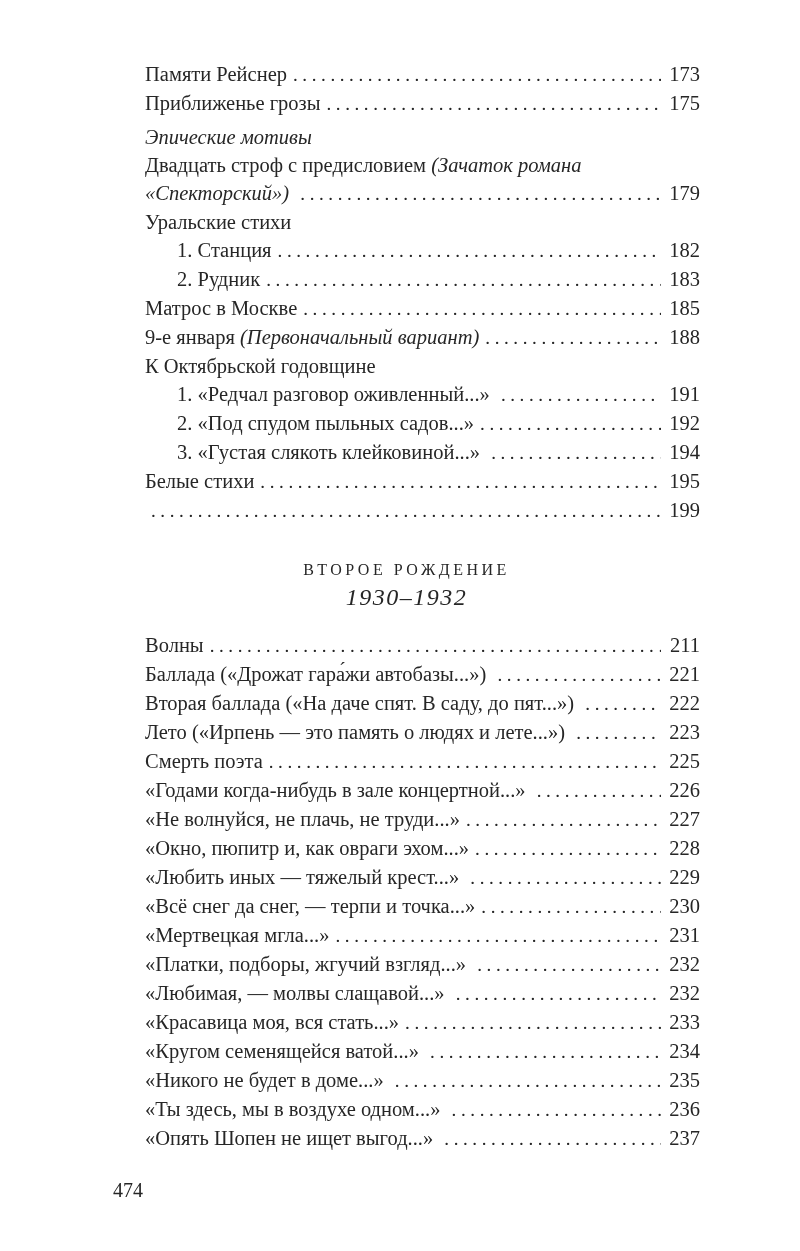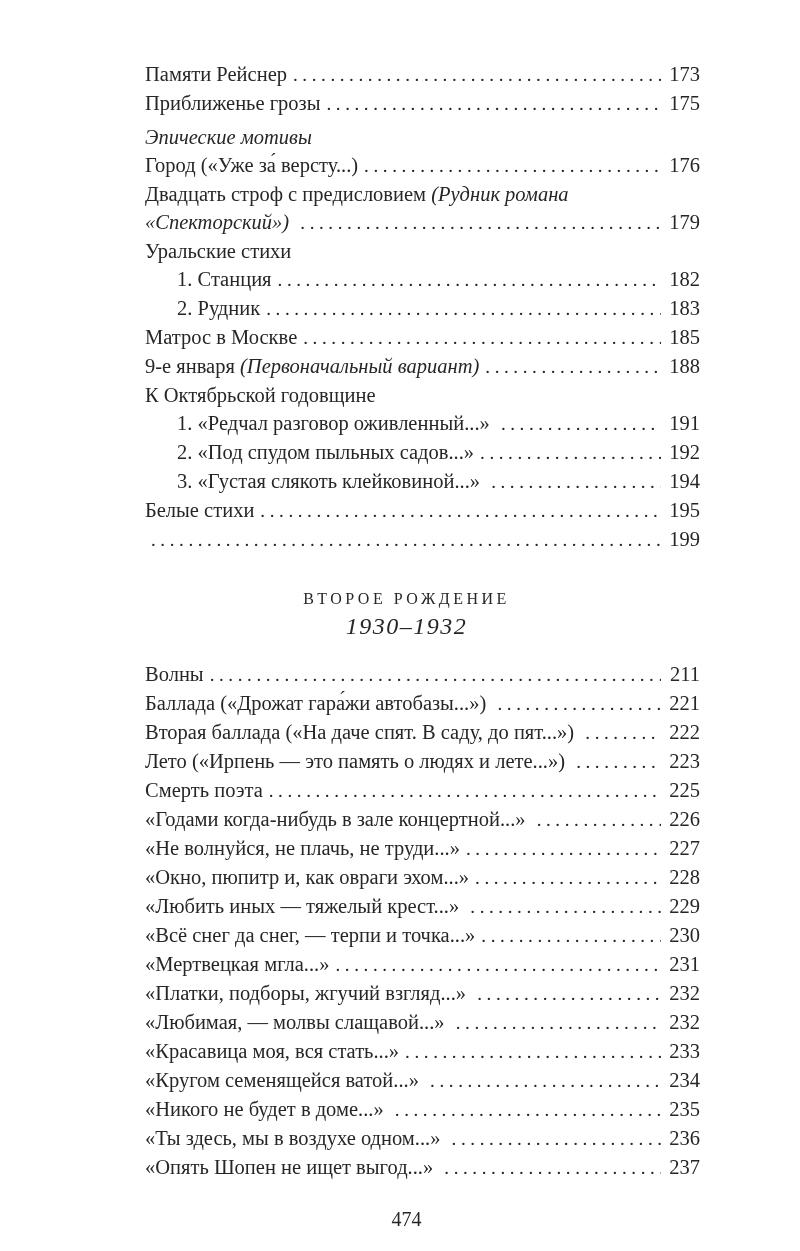--- a/index.html
+++ b/index.html
@@ -50,43 +50,40 @@
     margin-top:31px;margin-bottom:21px;
   }
   .section-title{
     font-size:16px;letter-spacing:3.5px;line-height:27px;
   }
   .section-years{
     font-size:24px;font-style:italic;letter-spacing:1.5px;
     line-height:25px;margin-top:2px;
   }
   .folio{
-    text-align:center;font-size:20px;line-height:28px;
+    text-align:left;font-size:20px;line-height:28px;
     margin-top:23px;
   }
 </style>
 </head>
 <body>
 
 <div class="page">
   <div class="toc">
       <div class="entry">
         <div class="row"><span class="t"><span>Памяти Рейснер</span></span><span class="leader"></span><span class="pg">173</span></div>
       </div>
       <div class="entry">
         <div class="row"><span class="t"><span>Приближенье грозы</span></span><span class="leader"></span><span class="pg">175</span></div>
       </div>
       <div class="entry gap">
         <div class="row"><span class="t"><span class="i">Эпические мотивы</span></span></div>
       </div>
       <div class="entry">
-        <div class="row"><span class="t"><span>Город («Уже за́ версту...)</span></span><span class="leader"></span><span class="pg">176</span></div>
-      </div>
-      <div class="entry">
-        <div class="row"><span class="t"><span>Двадцать строф с предисловием </span><span class="i">(Рудник романа</span></span></div>
+        <div class="row"><span class="t"><span>Двадцать строф с предисловием </span><span class="i">(Зачаток романа</span></span></div>
         <div class="row"><span class="t"><span class="i">«Спекторский») </span></span><span class="leader"></span><span class="pg">179</span></div>
       </div>
       <div class="entry">
         <div class="row"><span class="t"><span>Уральские стихи</span></span></div>
       </div>
       <div class="entry">
         <div class="row indent"><span class="t"><span>1. Станция</span></span><span class="leader"></span><span class="pg">182</span></div>
       </div>
       <div class="entry">
         <div class="row indent"><span class="t"><span>2. Рудник</span></span><span class="leader"></span><span class="pg">183</span></div>

